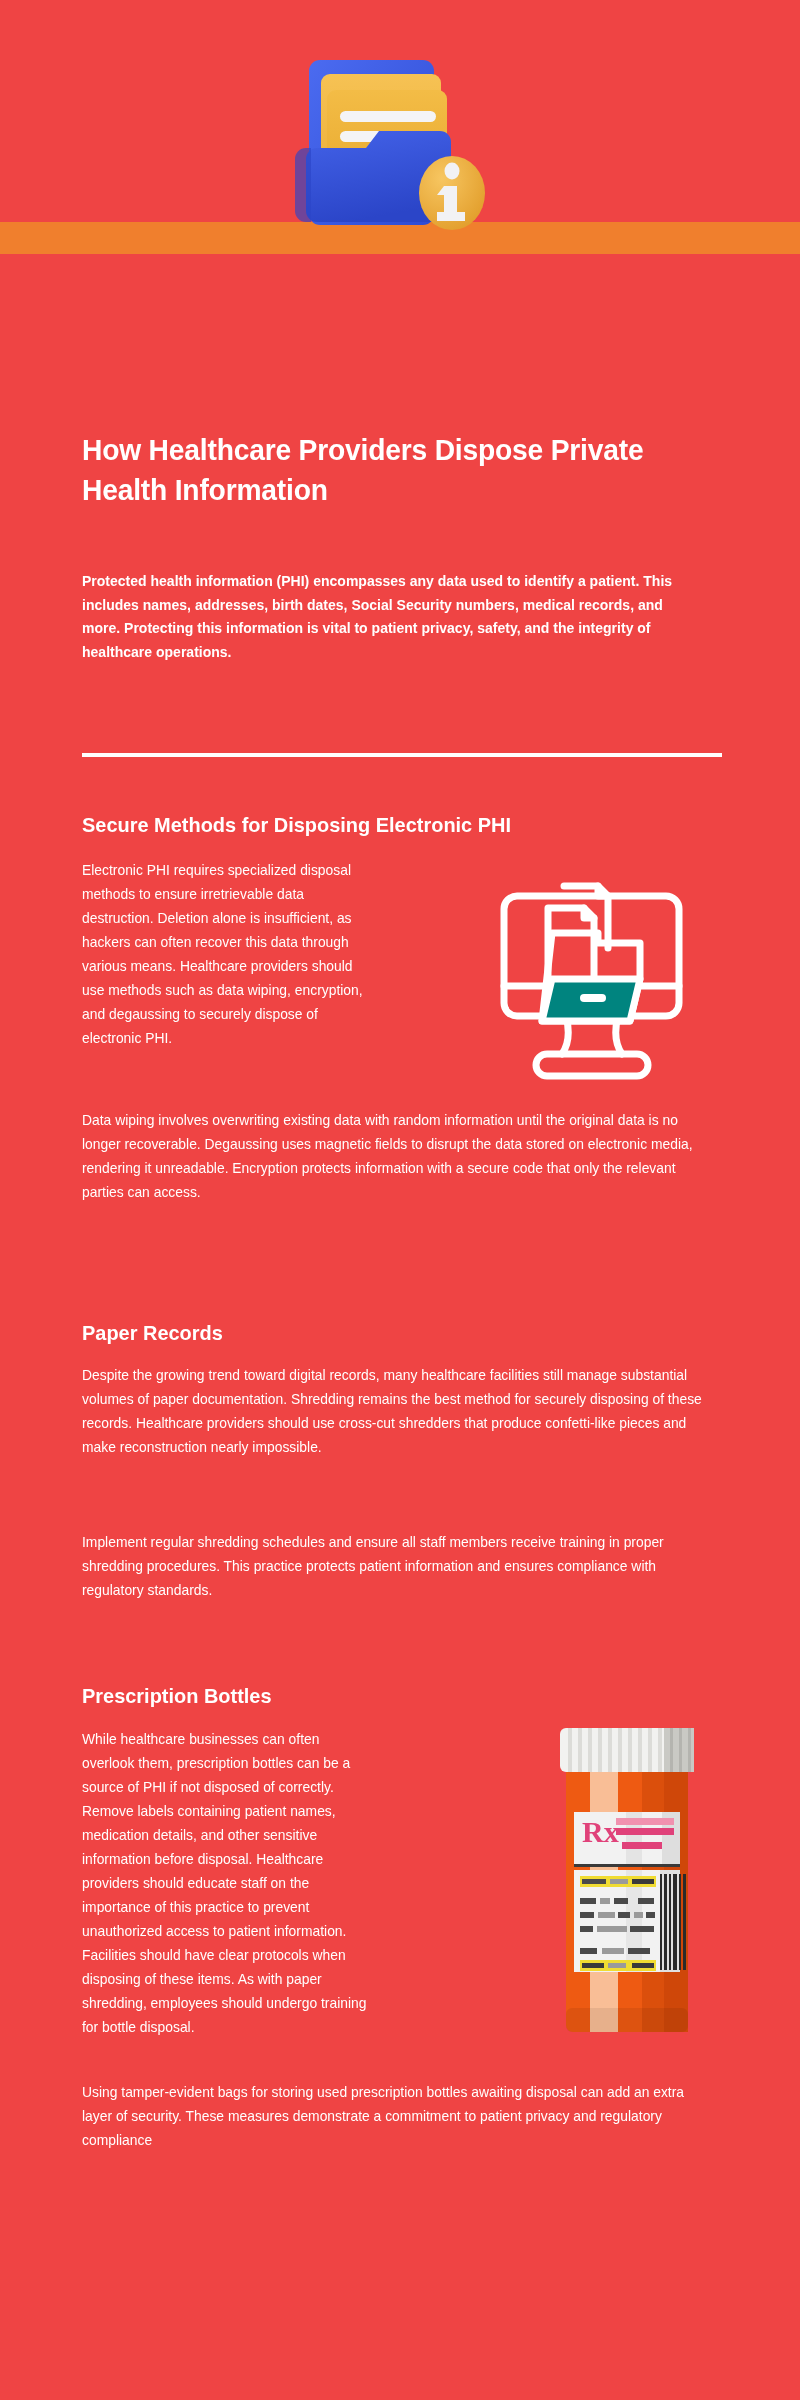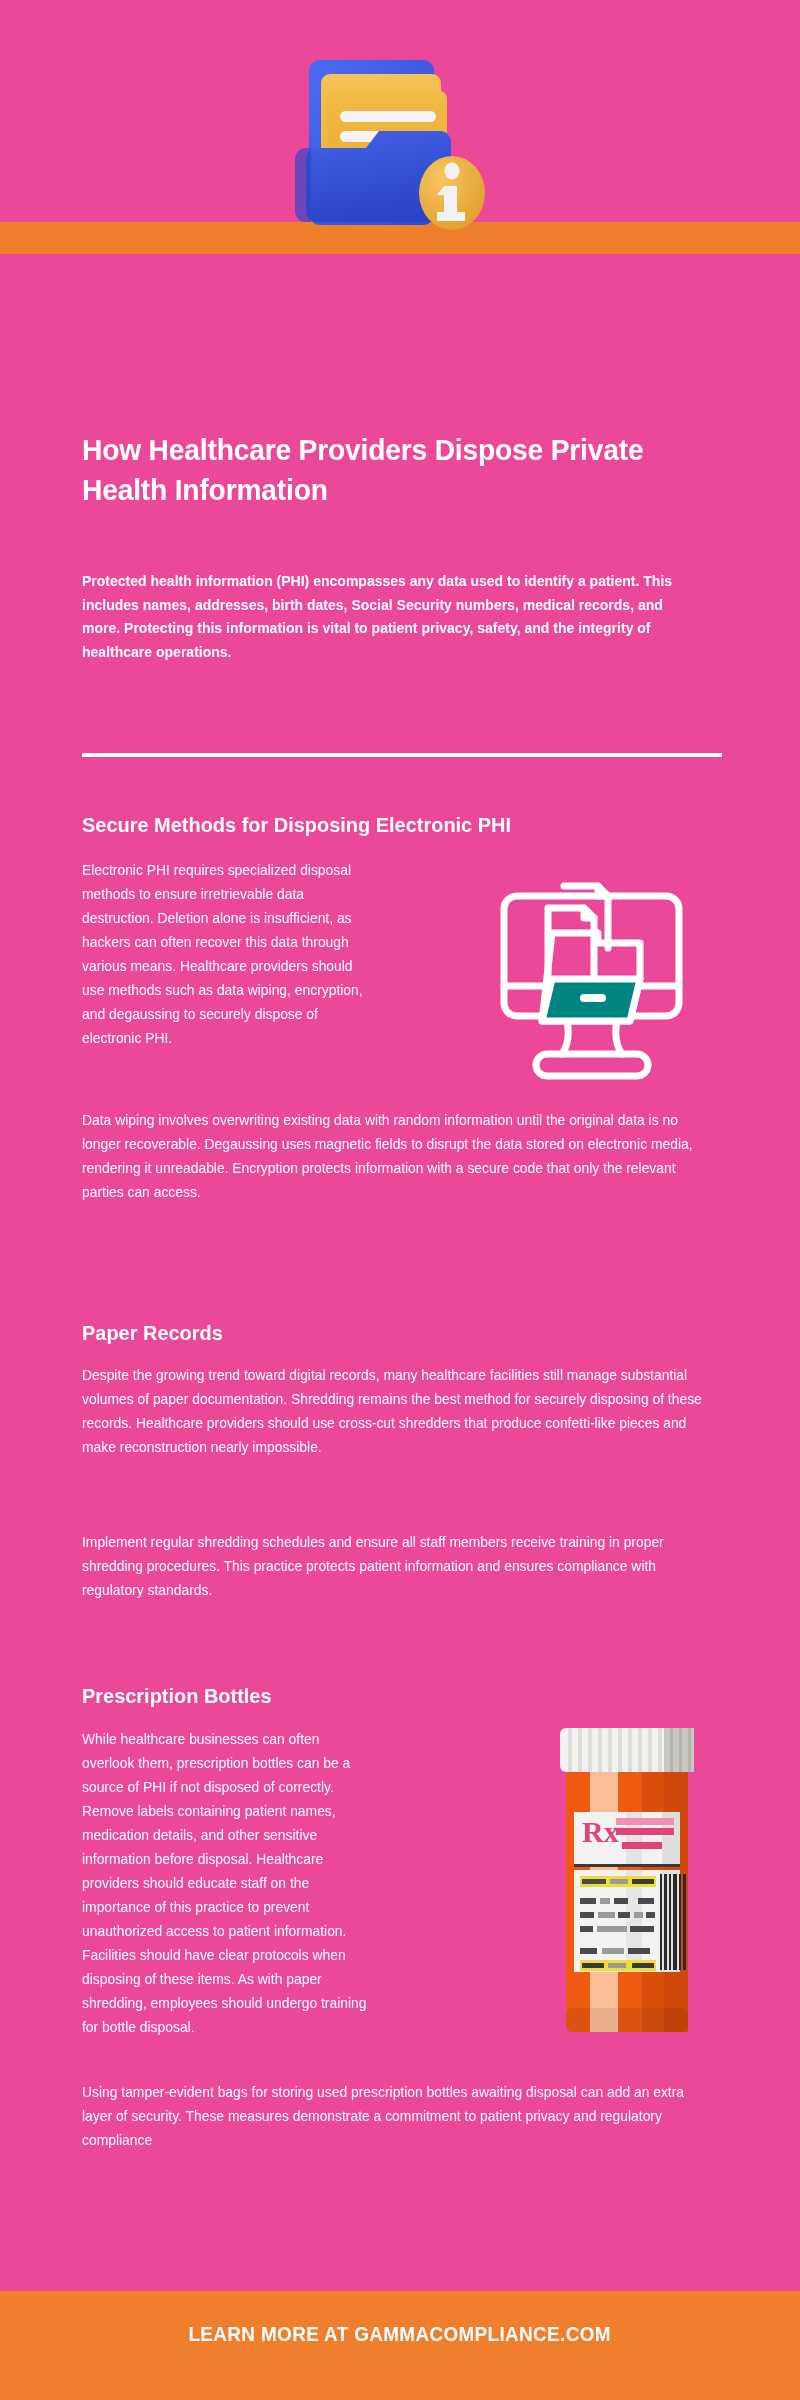--- a/index.html
+++ b/index.html
@@ -6,21 +6,21 @@
   * { margin:0; padding:0; box-sizing:border-box; }
   html, body {
     width:800px; height:2400px;
     background:#00847F;
     font-family:"Liberation Sans", sans-serif;
     overflow:hidden;
   }
   .page {
     position:relative;
     width:800px; height:2400px;
-    background:#ec4899;
+    background:#ef4444;
   }
 
   
   .band-top {
     position:absolute;
     left:0; top:222px;
     width:800px; height:32px;
     background:#F07F2D;
     z-index:1;
   }
@@ -306,17 +306,14 @@
           <rect x="127" y="152" width="2" height="96"></rect>
             <rect x="131" y="152" width="3" height="96"></rect>
         </g>
       </svg>
     </div>
 
     <p class="body s3-p2">Using tamper-evident bags for storing used prescription bottles awaiting disposal can add an extra layer of security. These measures demonstrate a commitment to patient privacy and regulatory compliance</p>
 
   </div>
 
-  <div class="footer">
-    <span class="footer-text">LEARN MORE AT GAMMACOMPLIANCE.COM</span>
-  </div>
 
 </div>
 
 </body></html>

